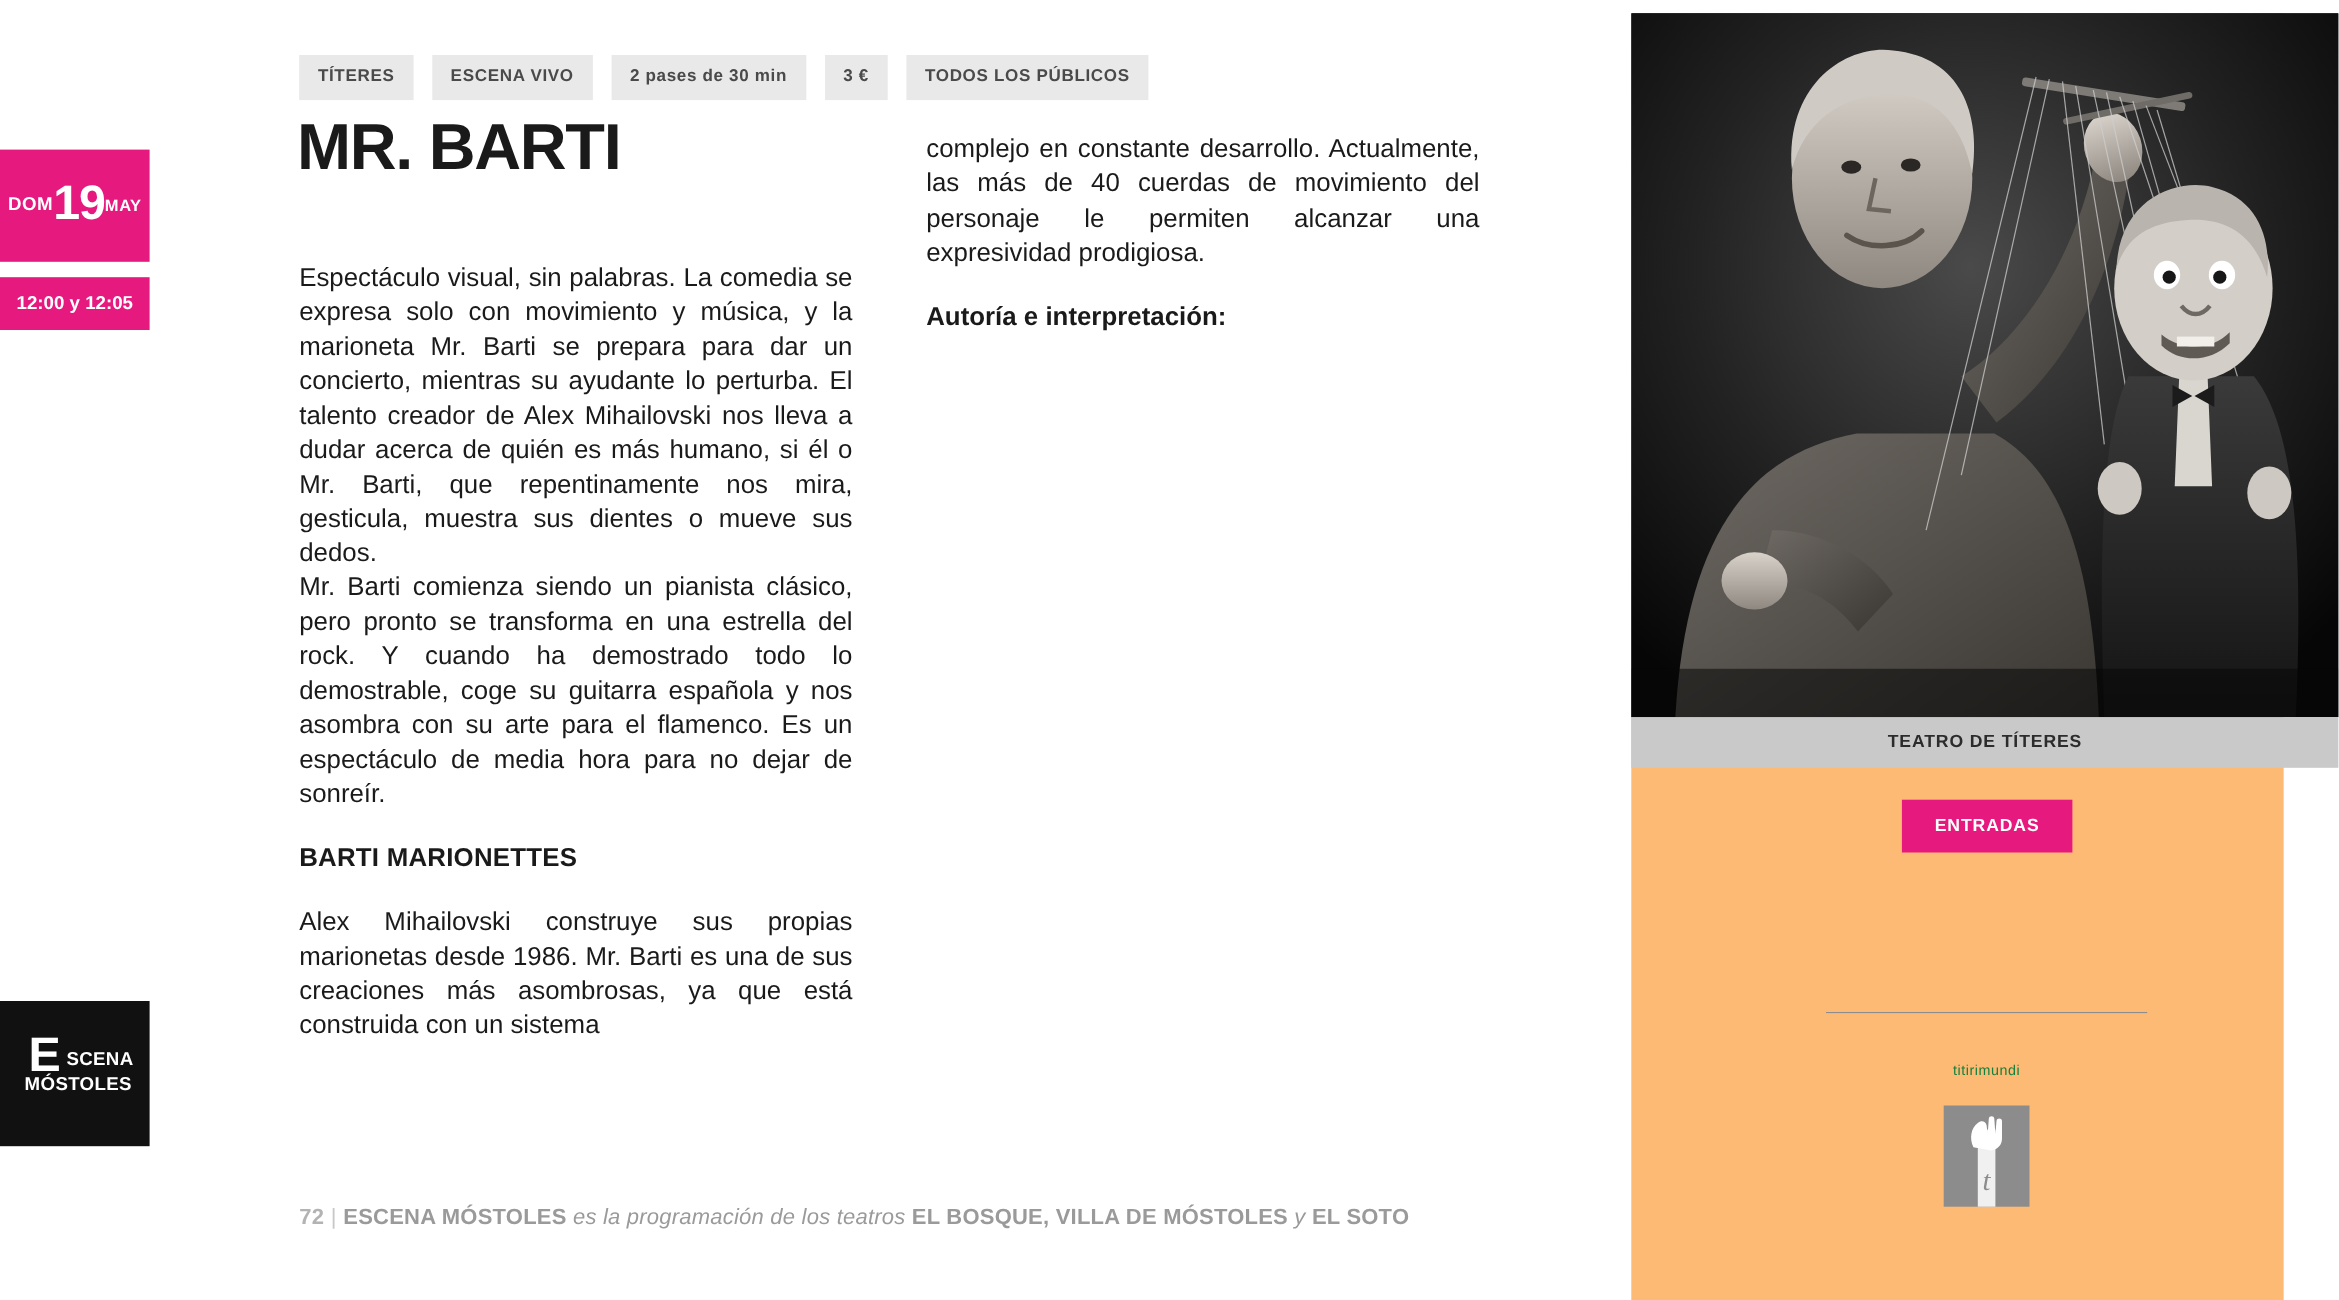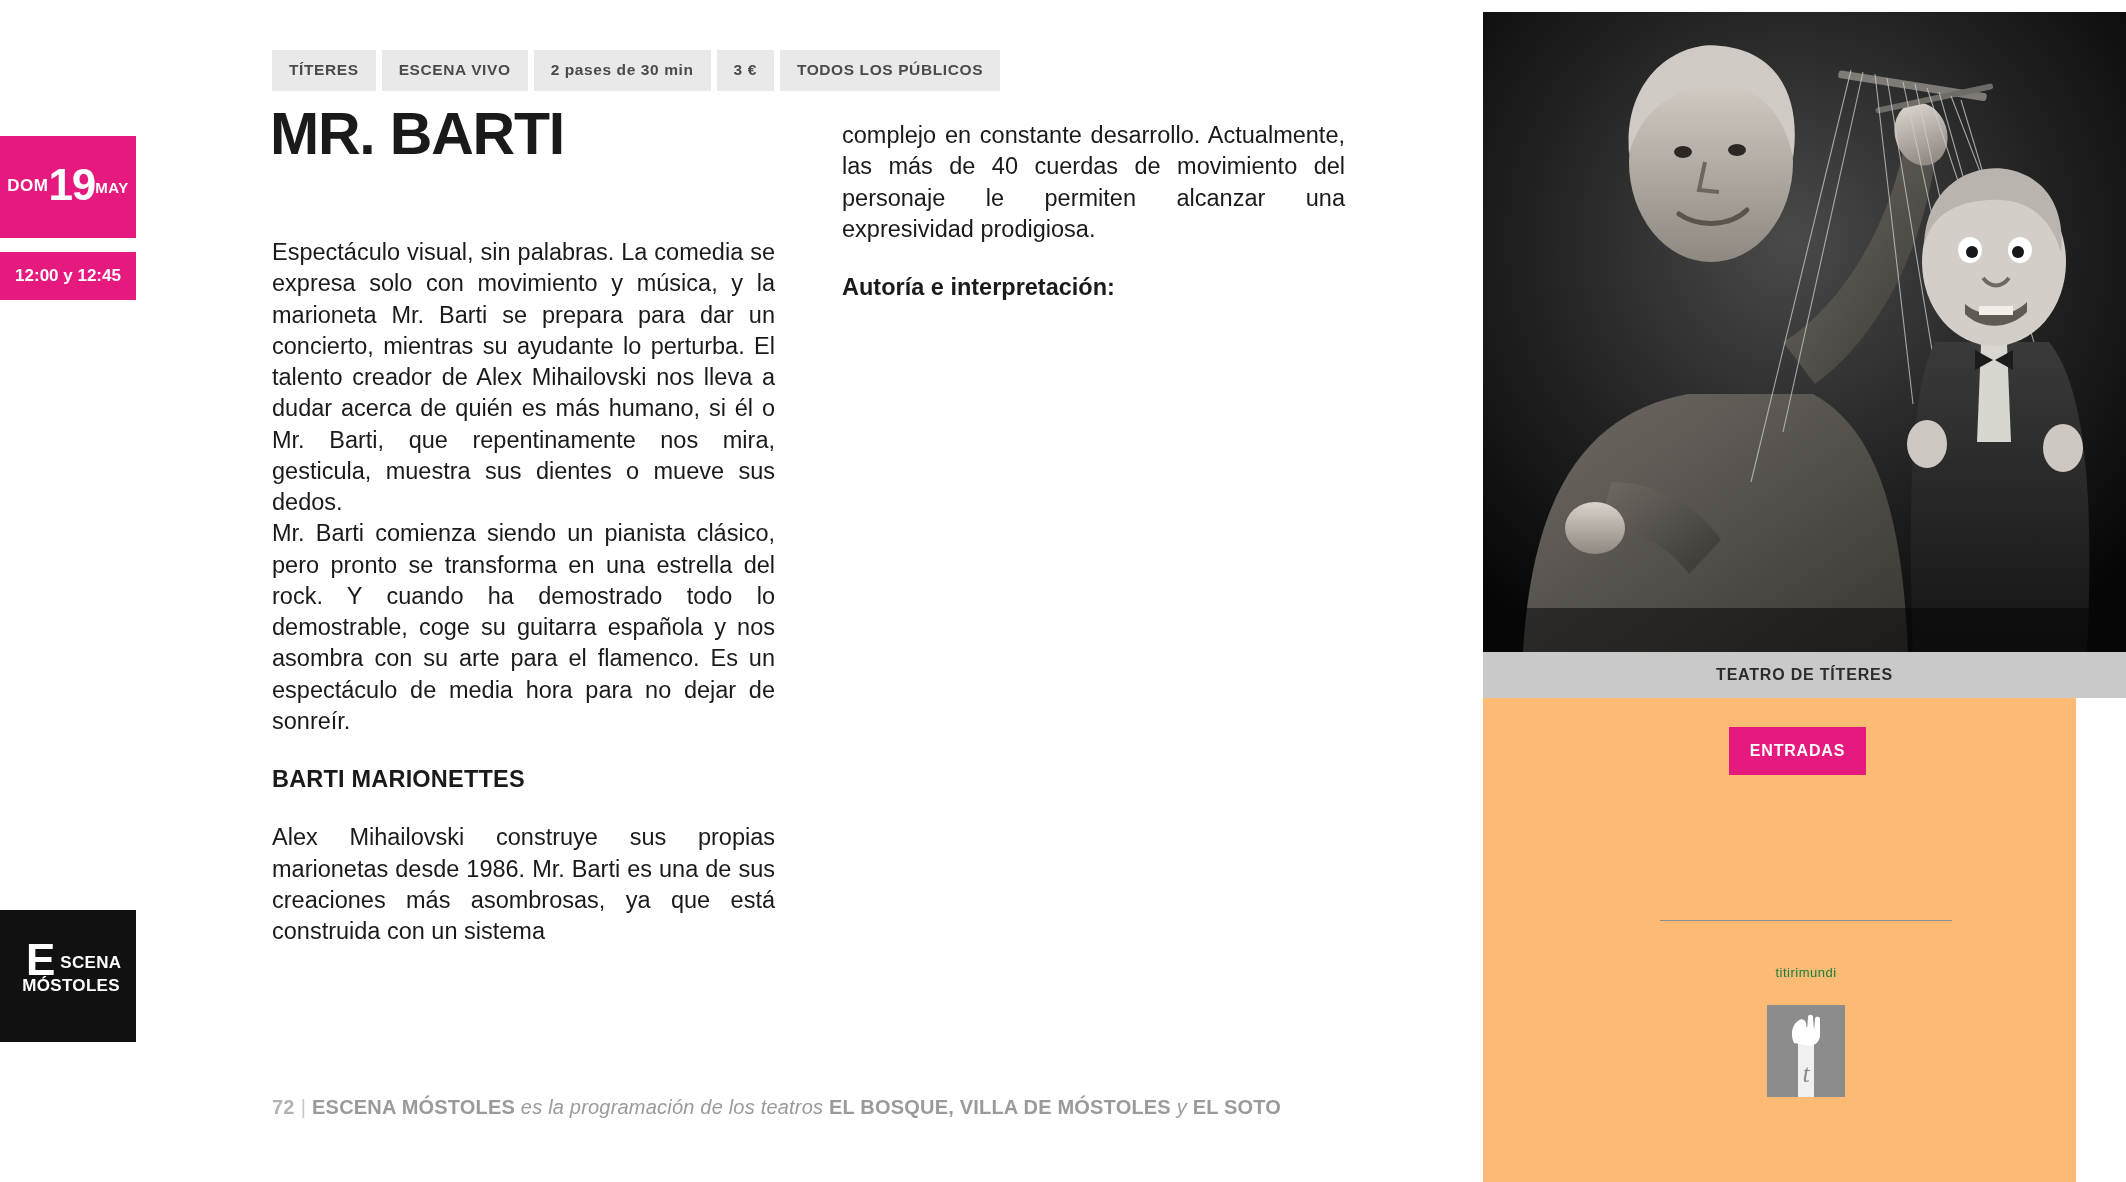--- a/index.html
+++ b/index.html
@@ -104,21 +104,21 @@
     margin-top: 6px;
     margin-left: -38px;
   }
 
   
   .tags {
     position: absolute;
     left: 272px;
     top: 50px;
     display: flex;
-    gap: 6px;
+    gap: 17px;
   }
   .tag {
     background: #e9e9e9;
     color: #4a4a4a;
     font-size: 15.5px;
     font-weight: bold;
     letter-spacing: 0.6px;
     padding: 11px 17px 12px 17px;
     white-space: nowrap;
   }
@@ -211,21 +211,21 @@
     align-items: center;
     justify-content: center;
     font-size: 16px;
     font-weight: bold;
     letter-spacing: 0.8px;
   }
   .tickets-btn {
     position: absolute;
     left: 1729px;
     top: 727px;
-    width: 137px;
+    width: 155px;
     height: 48px;
     background: #e6197f;
     color: #ffffff;
     display: flex;
     align-items: center;
     justify-content: center;
     font-size: 16px;
     font-weight: bold;
     letter-spacing: 0.8px;
     cursor: pointer;
@@ -288,21 +288,21 @@
 </style>
 </head>
 <body>
 
 <div class="date-rail">
   <div class="date-box">
     <div class="dow">DOM</div>
     <div class="daynum">19</div>
     <div class="month">MAY</div>
   </div>
-  <div class="time-box">12:00 y 12:45</div>
+  <div class="time-box">12:00 y 12:05</div>
 </div>
 
 <div class="logo-block">
   <div class="logo-row">
     <div class="big-e">E</div>
     <div class="logo-words">
       <div class="w1">SCENA</div>
       <div class="w2">MÓSTOLES</div>
     </div>
   </div>

